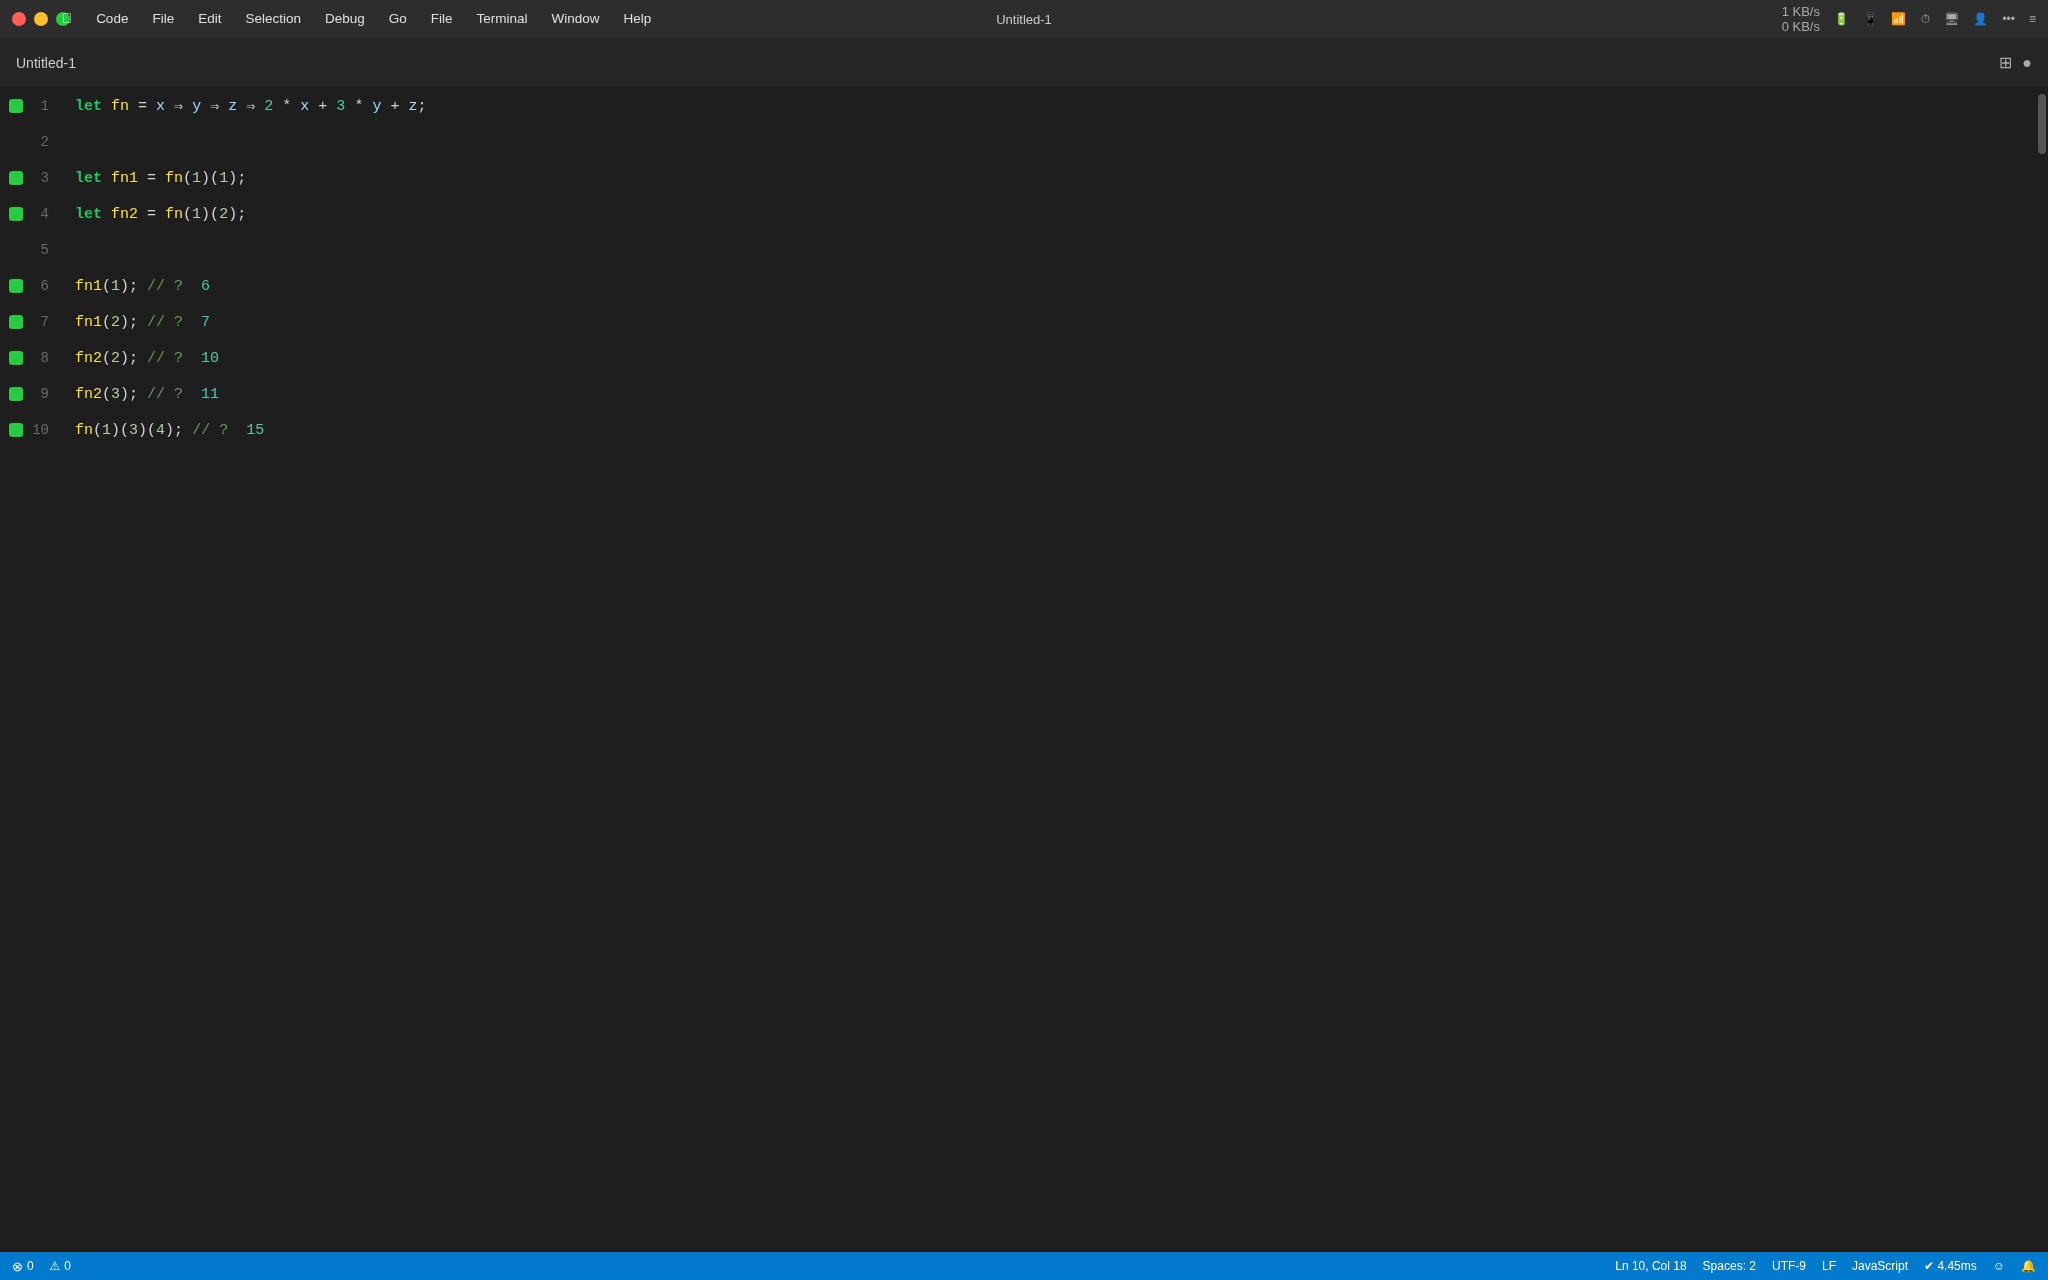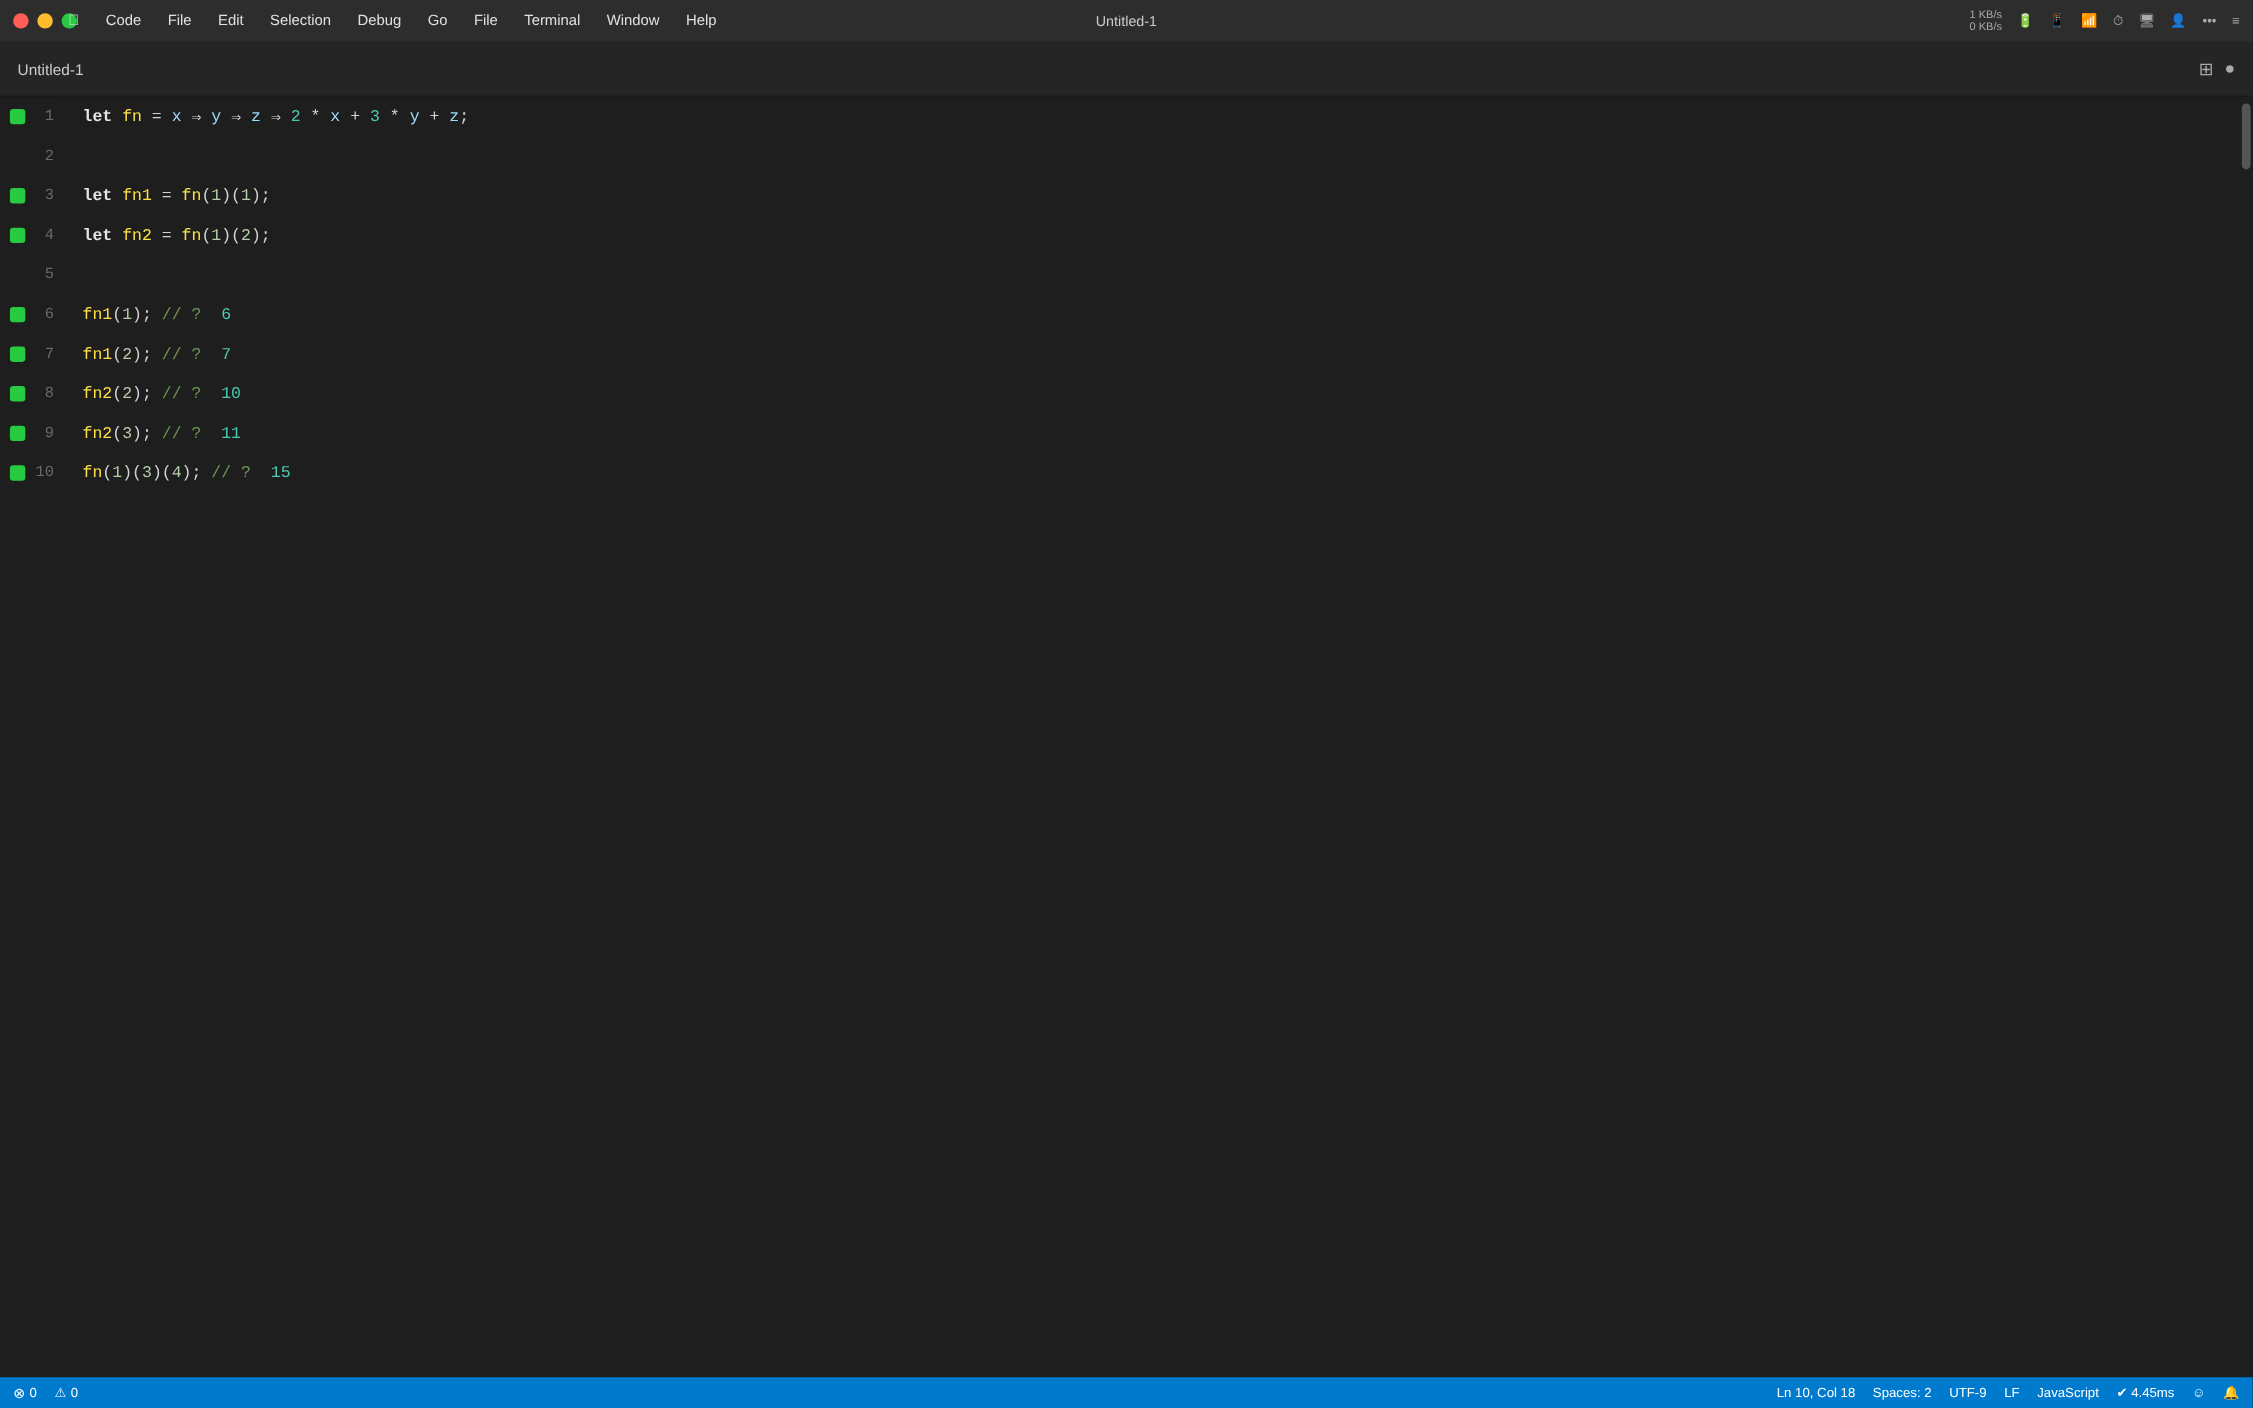--- a/index.html
+++ b/index.html
@@ -155,21 +155,21 @@
       height: 36px;
       display: flex;
       align-items: center;
       font-family: 'Menlo', 'Monaco', 'Courier New', monospace;
       font-size: 15px;
       white-space: pre;
     }
     .code-line span { display: inline; }
 
     
-    .kw { color: #e5e5e5; font-weight: bold; }       
+    .kw { color: #22c55e; font-weight: bold; }       
     .fn-name { color: #fde047; }                           
     .var { color: #9cdcfe; }                          
     .arrow { color: #d4d4d4; }                        
     .num { color: #4ec9b0; }                          
     .comment { color: #6a9955; }                      
     .result { color: #4ec9b0; }                         
     .plain { color: #d4d4d4; }
 
     
     #scrollbar {
@@ -230,21 +230,21 @@
       <span class="menu-item">Debug</span>
       <span class="menu-item">Go</span>
       <span class="menu-item">File</span>
       <span class="menu-item">Terminal</span>
       <span class="menu-item">Window</span>
       <span class="menu-item">Help</span>
     </div>
   </div>
   <div id="window-title">Untitled-1</div>
   <div id="titlebar-right" style="display:flex;align-items:center;gap:14px;font-size:12px;color:#aaa;">
-    <span style="font-size:10px;">1 KB/s<br>0 KB/s</span>
+    <span style="font-size:13px;">1 KB/s<br>0 KB/s</span>
     <span>🔋</span>
     <span>📱</span>
     <span>📶</span>
     <span>⏱</span>
     <span>🖥</span>
     <span>👤</span>
     <span>•••</span>
     <span>≡</span>
   </div>
 </div>

